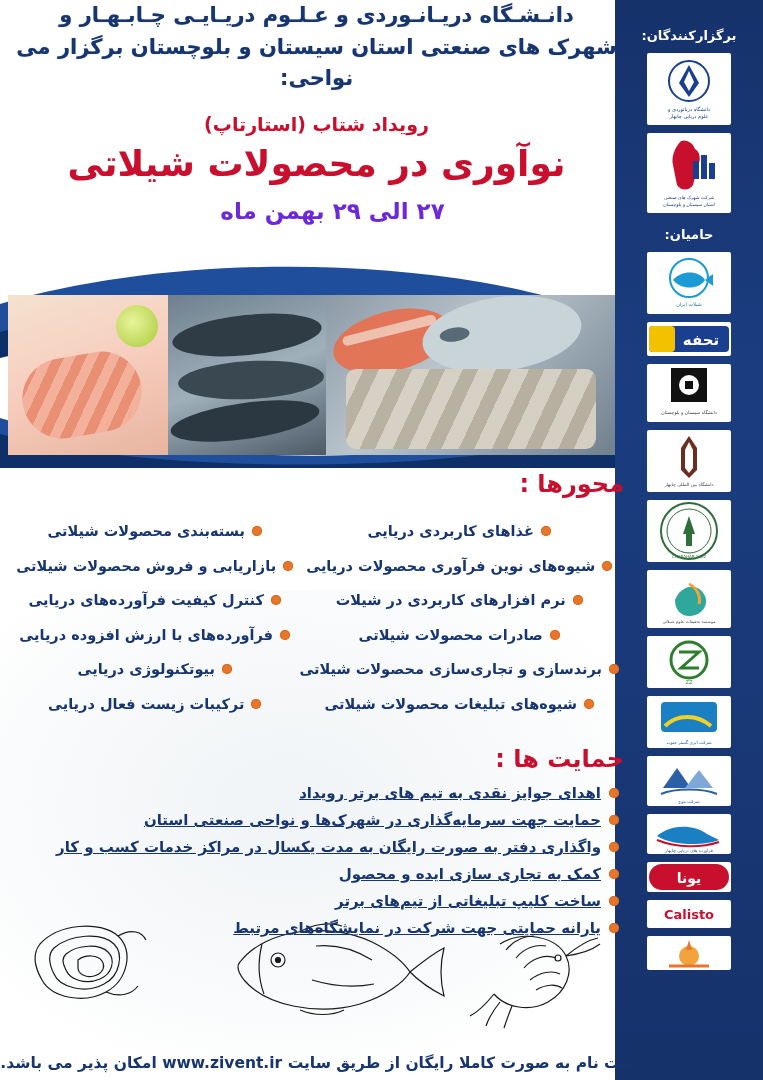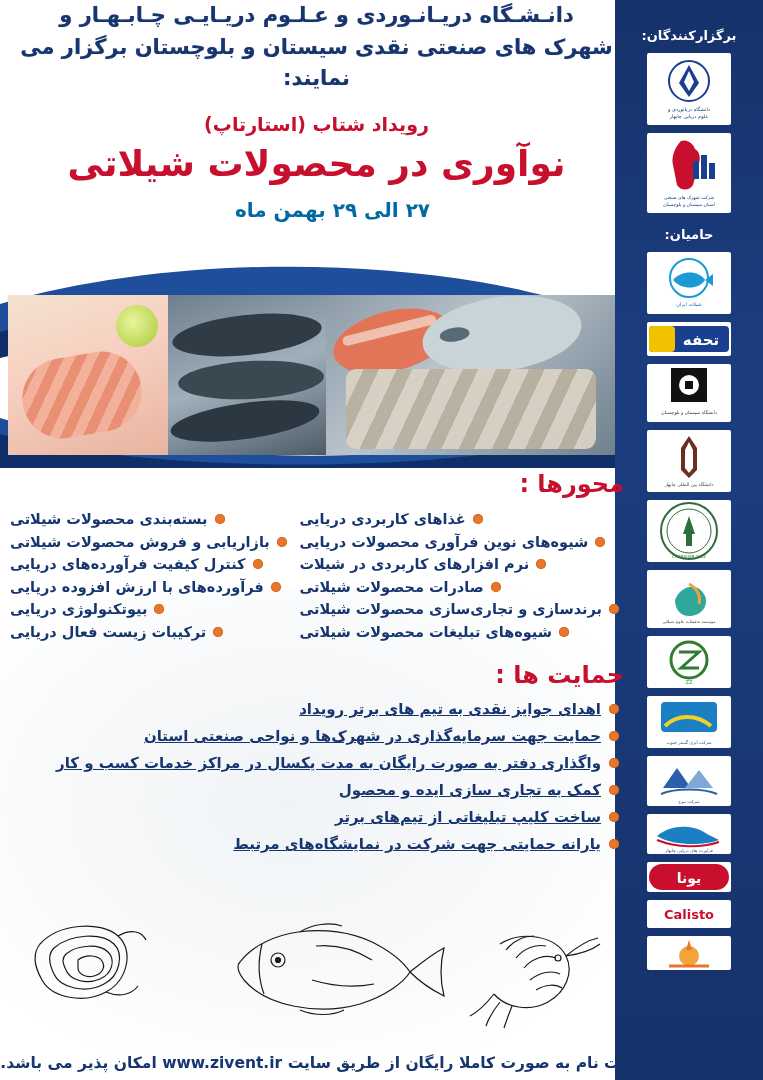--- a/index.html
+++ b/index.html
@@ -58,21 +58,21 @@
   }
   .org-line.first{}
   .event-kind{
     color:#c8102e;font-weight:bold;font-size:19px;margin-top:18px;
   }
   .event-title{
     color:#c8102e;font-weight:bold;font-size:36px;margin-top:8px;
     letter-spacing:-0.5px;
   }
   .event-date{
-    color:#0369a1;font-weight:bold;font-size:20px;margin-top:14px;margin-left:32px;
+    color:#6d28d9;font-weight:bold;font-size:23px;margin-top:14px;margin-left:32px;
   }
 
   
   .wave-band{
     position:absolute;top:258px;left:0;width:633px;height:210px;overflow:hidden;
   }
   .wave-band svg{position:absolute;top:0;left:0;}
   .photo-strip{
     position:absolute;top:295px;left:8px;width:618px;height:160px;
     display:flex;gap:0;overflow:hidden;
@@ -105,23 +105,23 @@
   }
   .sec-title{
     color:#c8102e;font-weight:bold;font-size:24px;text-align:right;
     padding-right:9px;position:relative;z-index:3;
   }
   .axes-wrap{
     position:relative;z-index:3;display:flex;gap:0;padding:6px 14px 0 10px;
   }
   .axes-col{flex:1;}
   .axis-item{
-    display:flex;align-items:center;justify-content:flex-end;gap:7px;
+    display:flex;align-items:center;justify-content:center;gap:7px;
     color:#17356f;font-size:14.5px;font-weight:bold;line-height:1.0;
-    margin:8px 0;direction:rtl;
+    margin:20px 0;direction:rtl;
   }
   .bullet{
     width:10px;height:10px;border-radius:50%;background:#e8762a;flex:0 0 auto;
     box-shadow:0 0 0 1px #d86a1f inset;
   }
   .axis-item span{white-space:nowrap;}
 
   .support-title{margin-top:14px;}
   .support-list{position:relative;z-index:3;padding:2px 14px 0 10px;}
   .support-item{
@@ -139,21 +139,21 @@
   }
   .footer-note .url{color:#17356f;letter-spacing:0px;}
 </style>
 </head>
 <body>
 
 <div class="poster">
 
   <div class="header">
     <div class="org-line first">دانـشـگاه دریـانـوردی و عـلـوم دریـایـی چـابـهـار و</div>
-    <div class="org-line">شهرک های صنعتی نقدی سیستان و بلوچستان برگزار می نمایند:</div>
+    <div class="org-line">شهرک های صنعتی استان سیستان و بلوچستان برگزار می نواحی:</div>
     <div class="event-kind">رویداد شتاب (استارتاپ)</div>
     <div class="event-title">نوآوری در محصولات شیلاتی</div>
     <div class="event-date">۲۷ الی ۲۹ بهمن ماه</div>
   </div>
 
   <div class="wave-band">
     <svg width="633" height="210" viewBox="0 0 633 210" aria-hidden="true">
       <path d="M0,52 C140,8 330,4 470,26 C540,38 600,56 633,70 L633,0 L0,0 Z" fill="#ffffff"></path>
       <path d="M0,46 C150,2 340,0 480,24 C552,36 606,56 633,66 L633,96 C600,82 540,62 470,52 C330,32 150,36 0,78 Z" fill="#1f4f9c"></path>
       <path d="M0,74 C150,34 340,30 480,54 C552,66 606,84 633,94 L633,118 C600,106 540,88 470,78 C330,58 150,62 0,100 Z" fill="#0f2f68"></path>

